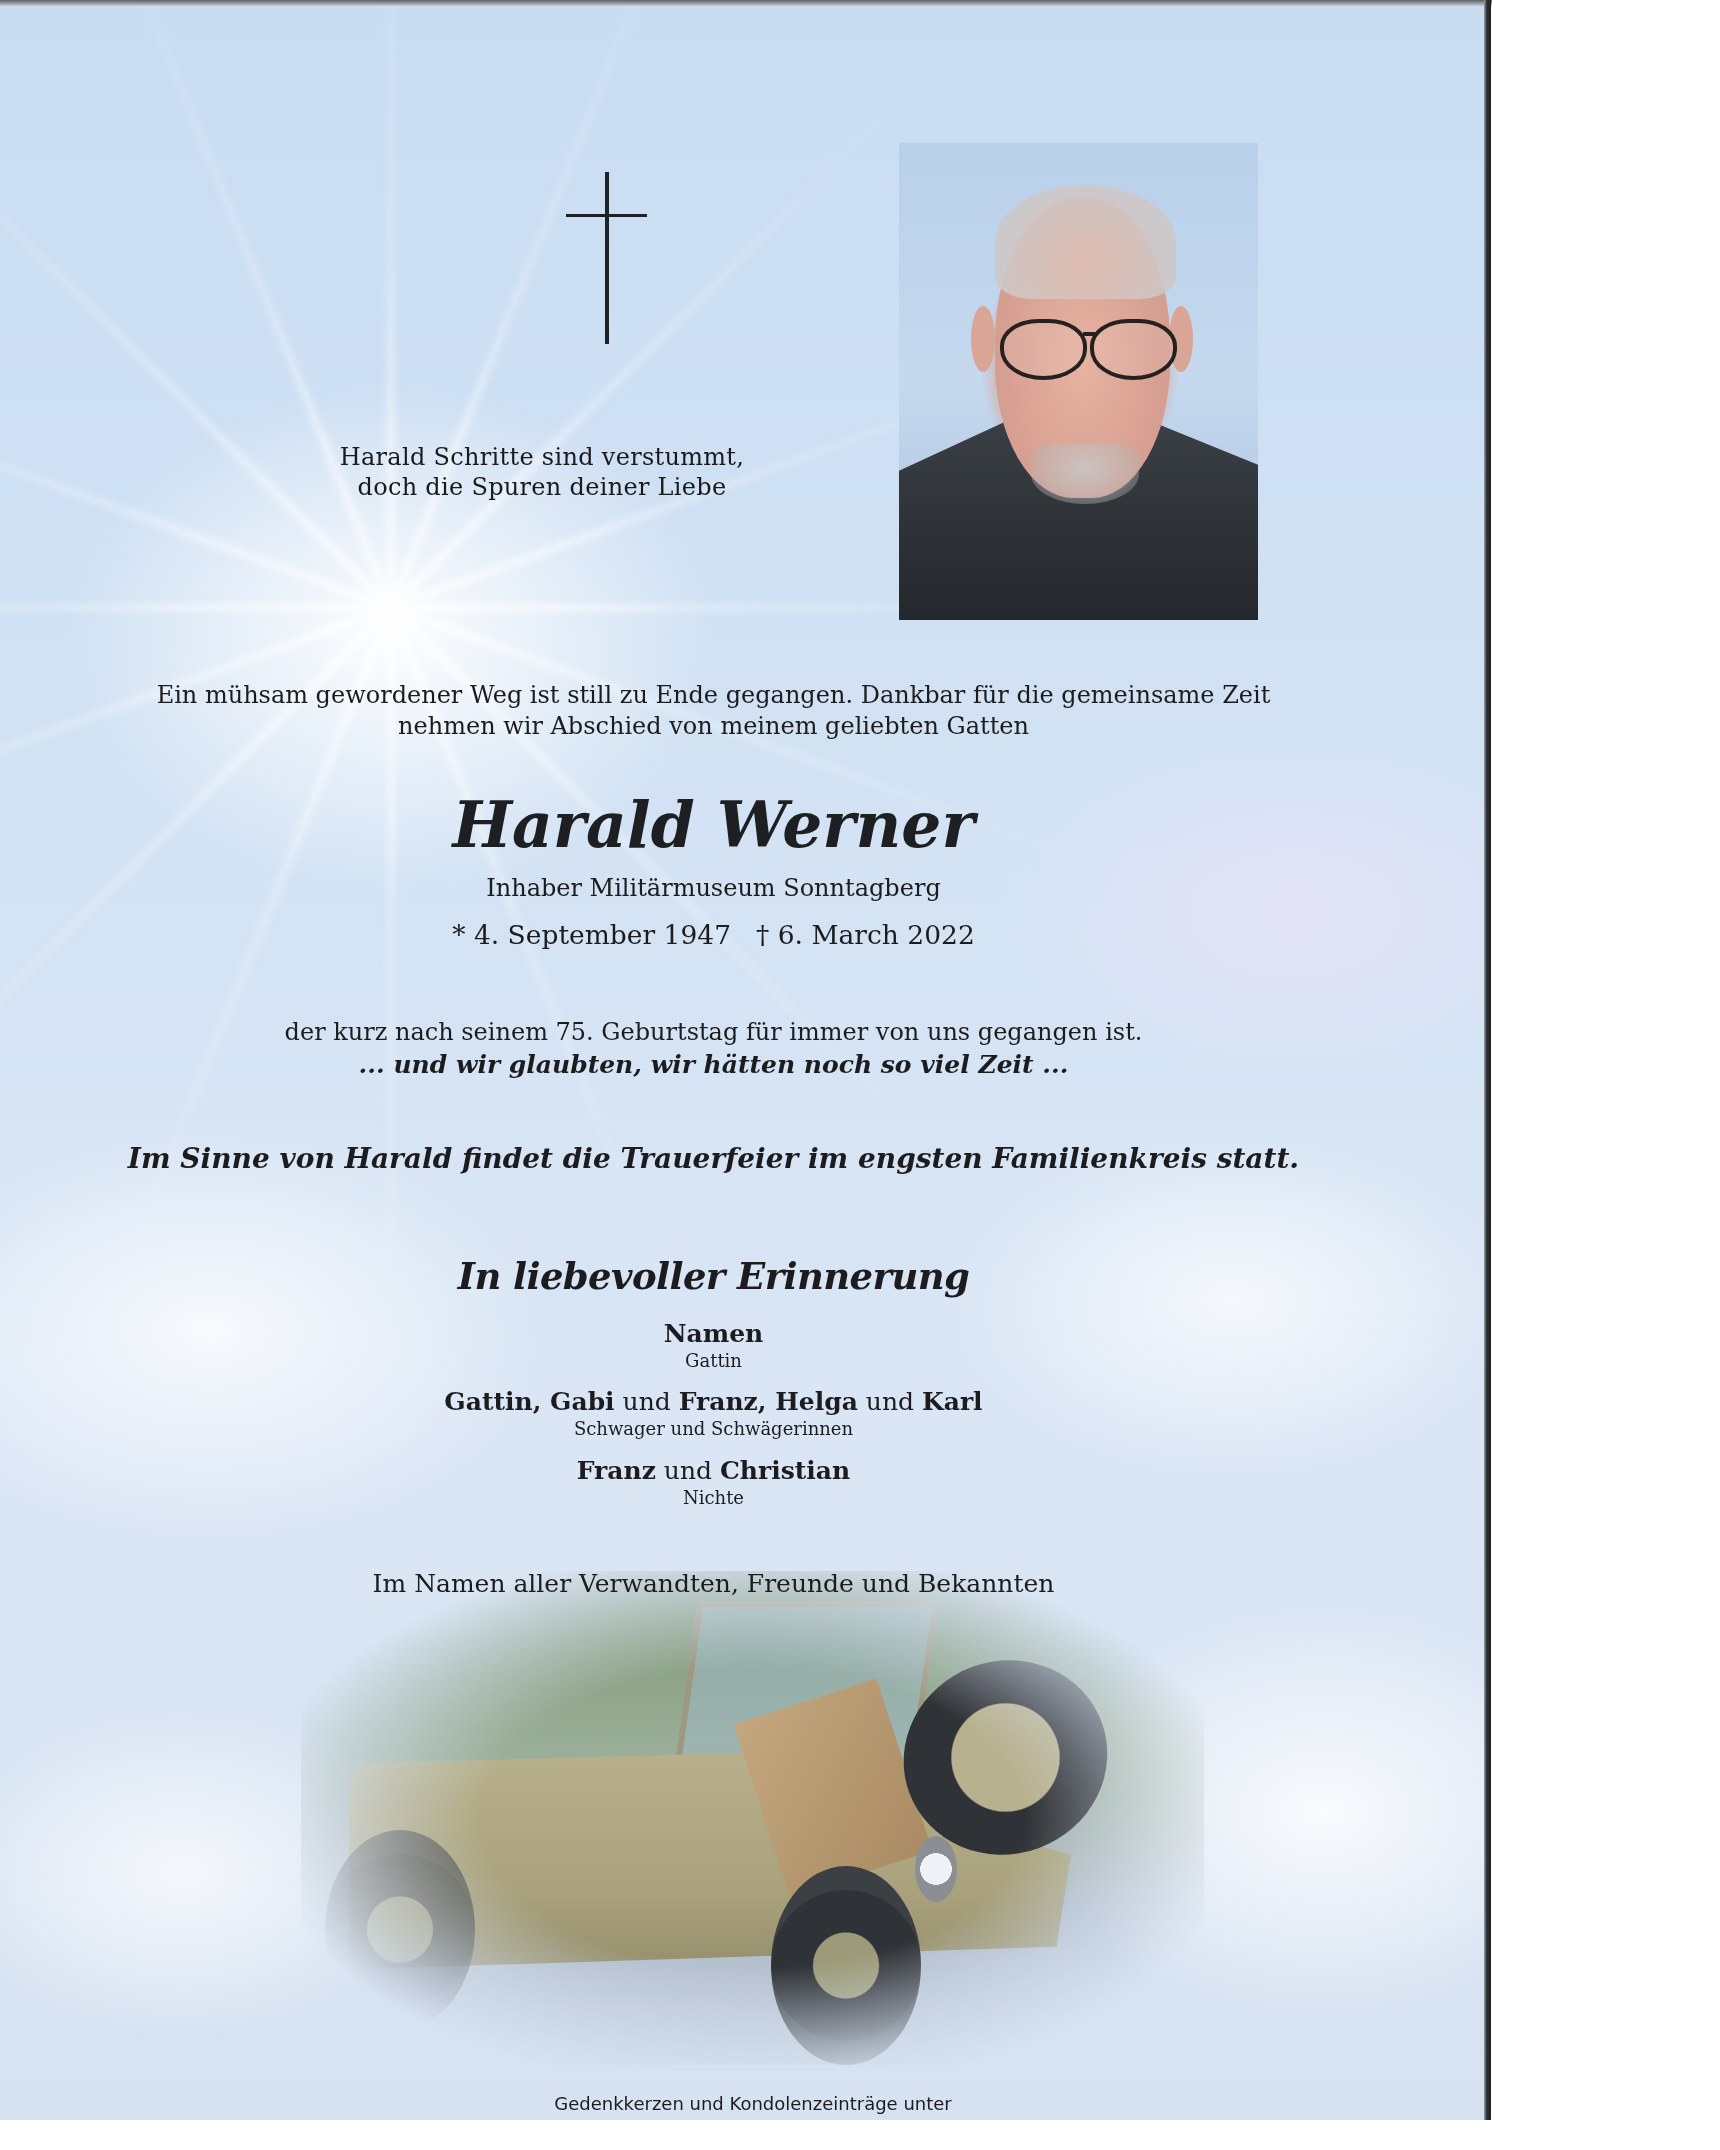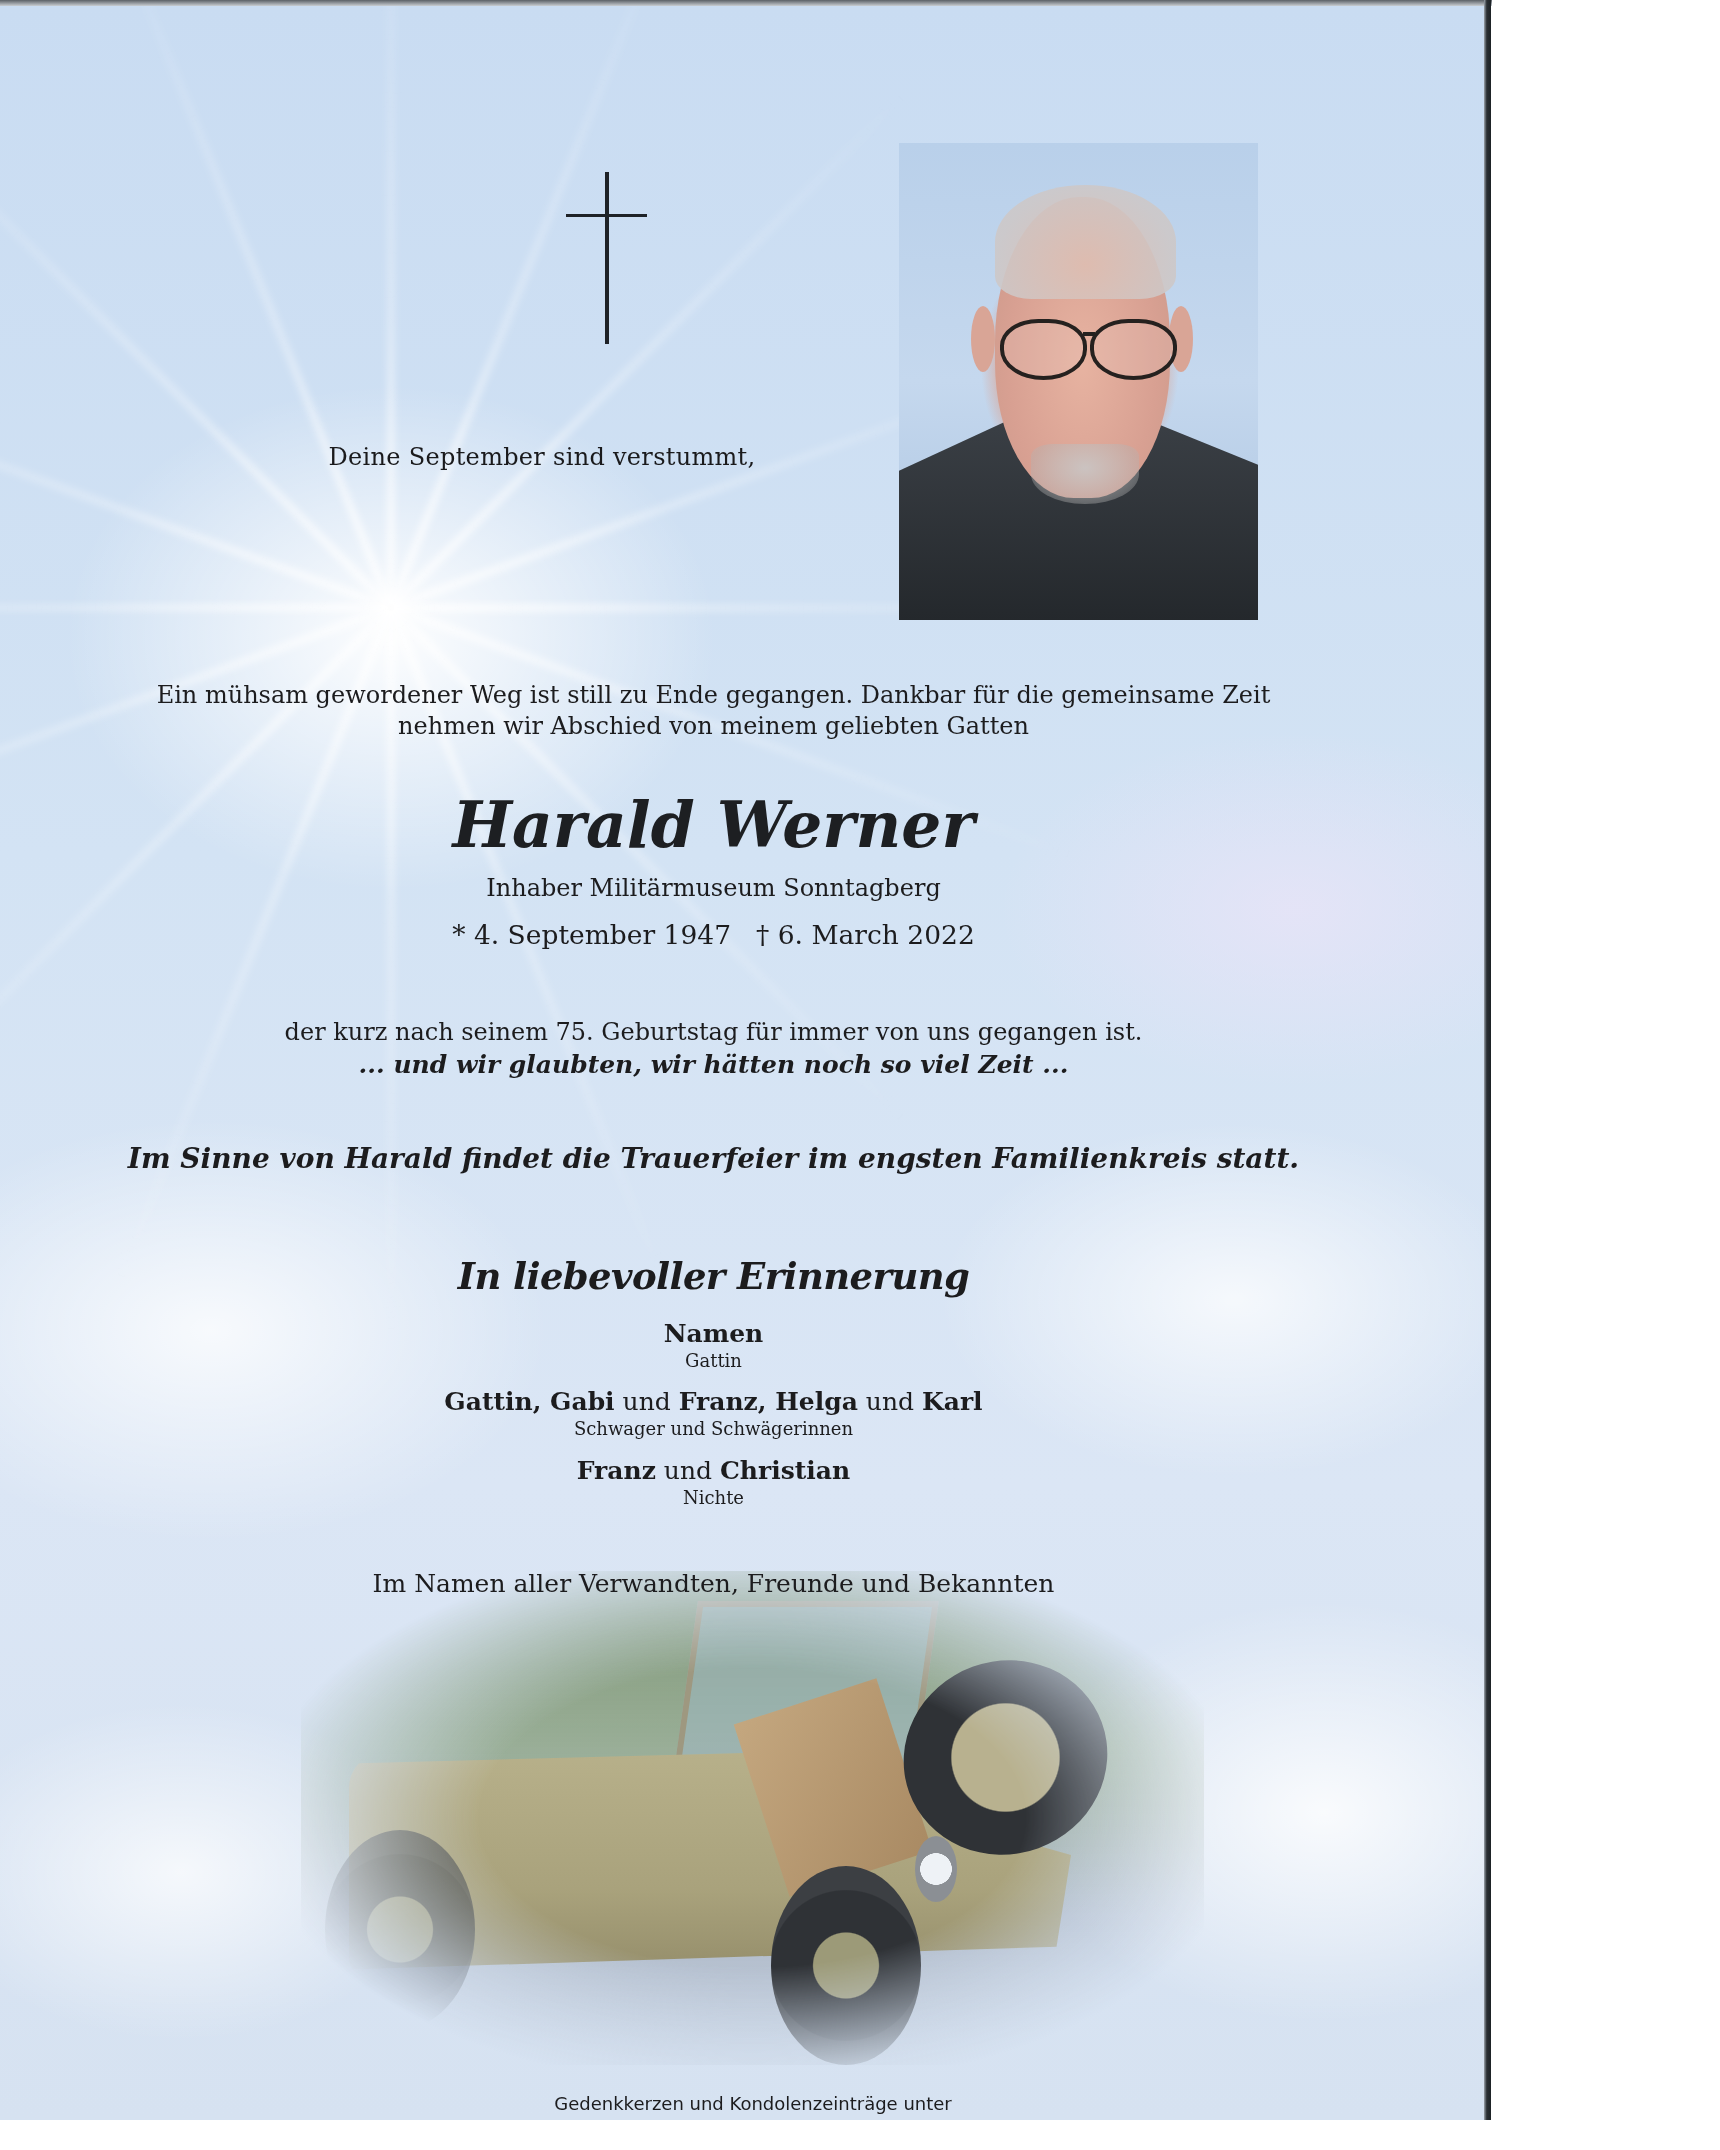--- a/index.html
+++ b/index.html
@@ -208,21 +208,22 @@
     <div class="ear-r"></div>
     <div class="face"></div>
     <div class="hair"></div>
     <div class="glass l"></div>
     <div class="glass r"></div>
     <div class="bridge"></div>
     <div class="beard"></div>
   </div>
 
   <div class="text-block poem">
-    <div>Deine September sind verstummt,</div>
+    <div>Harald Schritte sind verstummt,</div>
+    <div>doch die Spuren deiner Liebe</div>
   </div>
 
   <div class="text-block intro">
     <div>Ein mühsam gewordener Weg ist still zu Ende gegangen. Dankbar für die gemeinsame Zeit</div>
     <div>nehmen wir Abschied von meinem geliebten Gatten</div>
   </div>
 
   <div class="text-block name">Harald Werner</div>
   <div class="text-block role">Inhaber Militärmuseum Sonntagberg</div>
   <div class="text-block dates">

